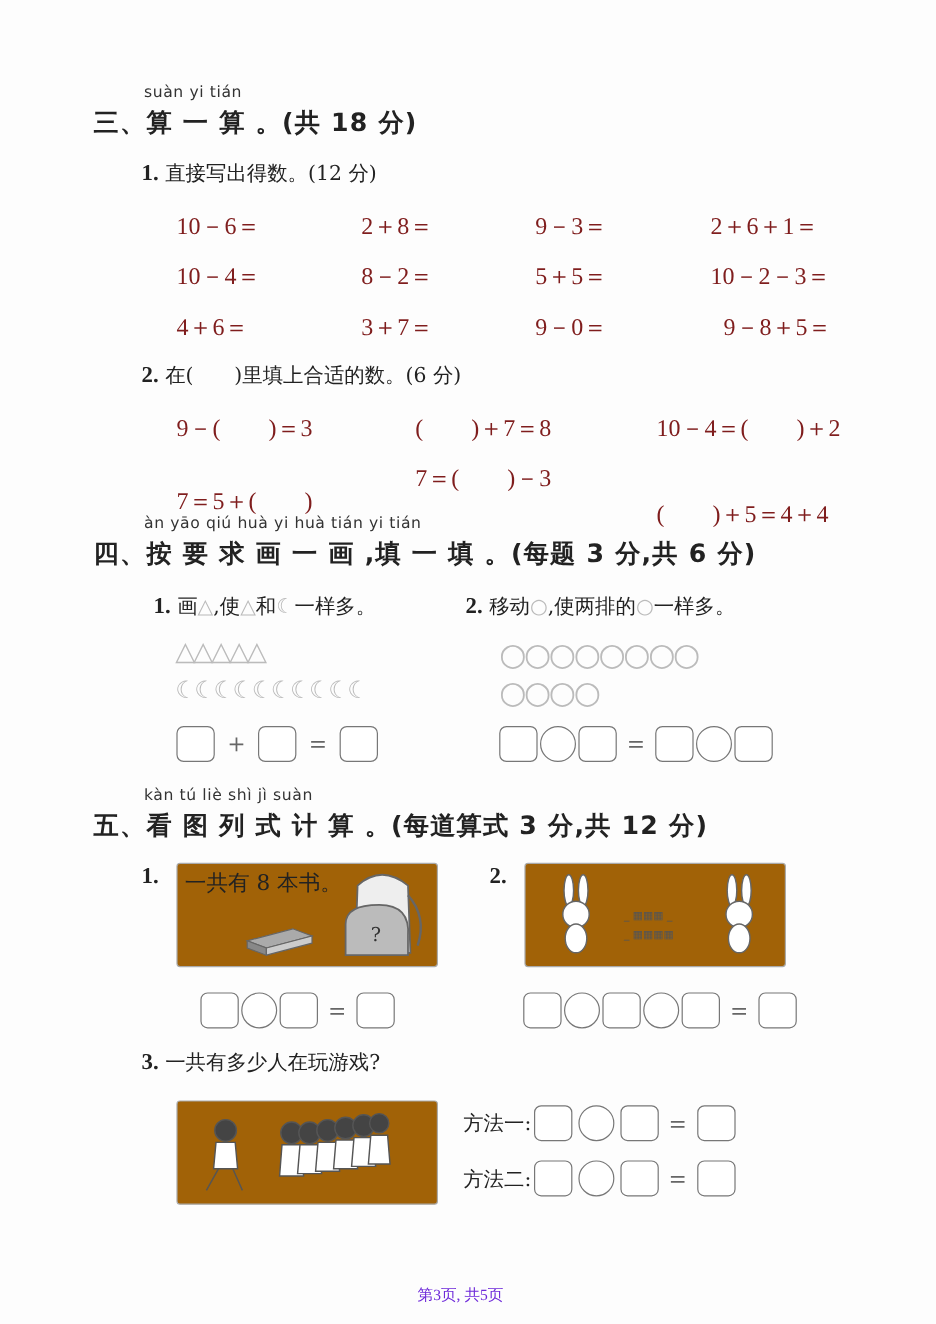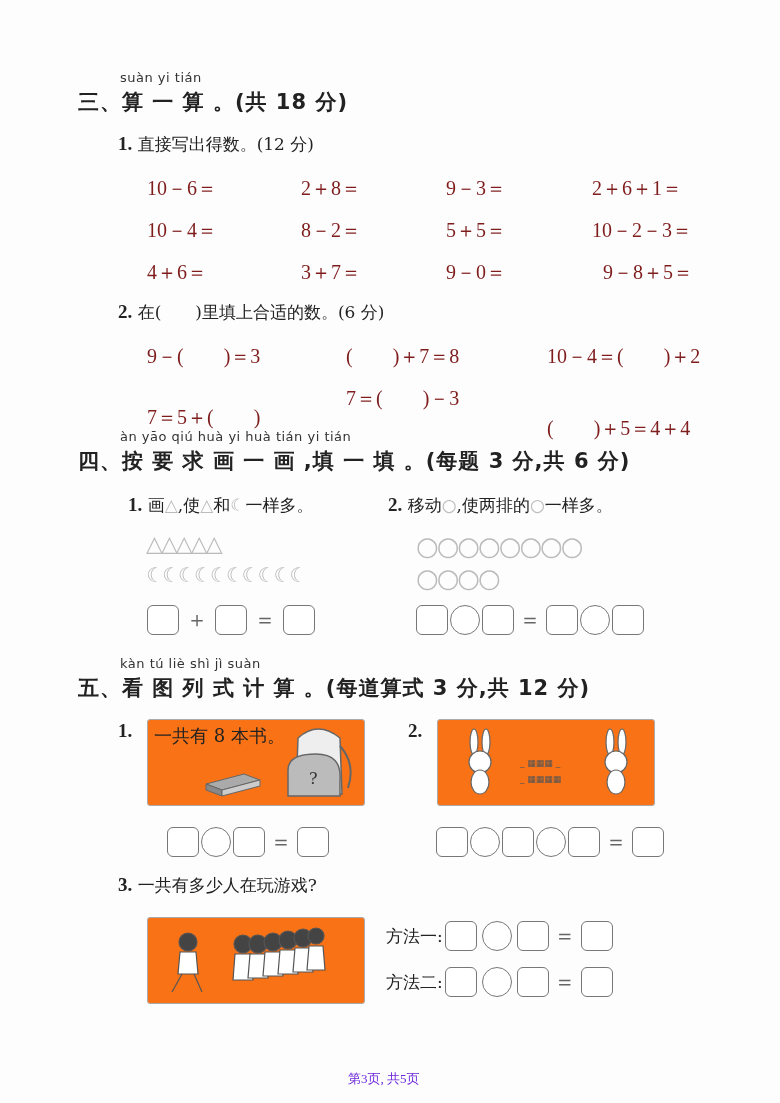--- a/index.html
+++ b/index.html
@@ -9,21 +9,21 @@
   .pinyin { font-family:"DejaVu Sans", sans-serif; font-size:13px; color:#333; letter-spacing:0.5px; }
   .sec-title { font-family:"DejaVu Sans", sans-serif; font-size:21px; font-weight:bold; color:#222; letter-spacing:1px; }
   .q { font-size:17px; color:#222; }
   .q b { font-family:"Liberation Serif", serif; font-size:19px; }
   .eq { font-family:"Liberation Serif", serif; font-size:20px; color:#7f1d1d; position:absolute; }
   .shape-gray { color:#bbb; font-family:"DejaVu Sans", sans-serif; font-size:22px; letter-spacing:-2px; }
   .box { display:inline-block; width:30px; height:28px; border:1.5px solid #777; border-radius:6px; vertical-align:middle; background:#fff; }
   .circ { display:inline-block; width:28px; height:28px; border:1.5px solid #777; border-radius:50%; vertical-align:middle; background:#fff; }
   .op { display:inline-block; font-family:"DejaVu Sans", sans-serif; font-size:22px; color:#666; vertical-align:middle; margin:0 3px; }
   .row { position:absolute; display:flex; align-items:center; gap:4px; }
-  .frame { position:absolute; border:1.5px solid #aaa; border-radius:3px; background:#f97316; }
+  .frame { position:absolute; border:1.5px solid #aaa; border-radius:3px; background:#a16207; }
   .footer { font-family:Liberation Serif, serif; font-size:13px; color:#6d28d9; }
 </style>
 </head>
 <body>
 
 <div class="abs pinyin" style="left:120px;top:70px;">suàn yi tián</div>
 <div class="abs sec-title" style="left:78px;top:88px;">三、算 一 算 。(共 18 分)</div>
 
 <div class="abs q" style="left:118px;top:133px;">
   <b>1.</b>

